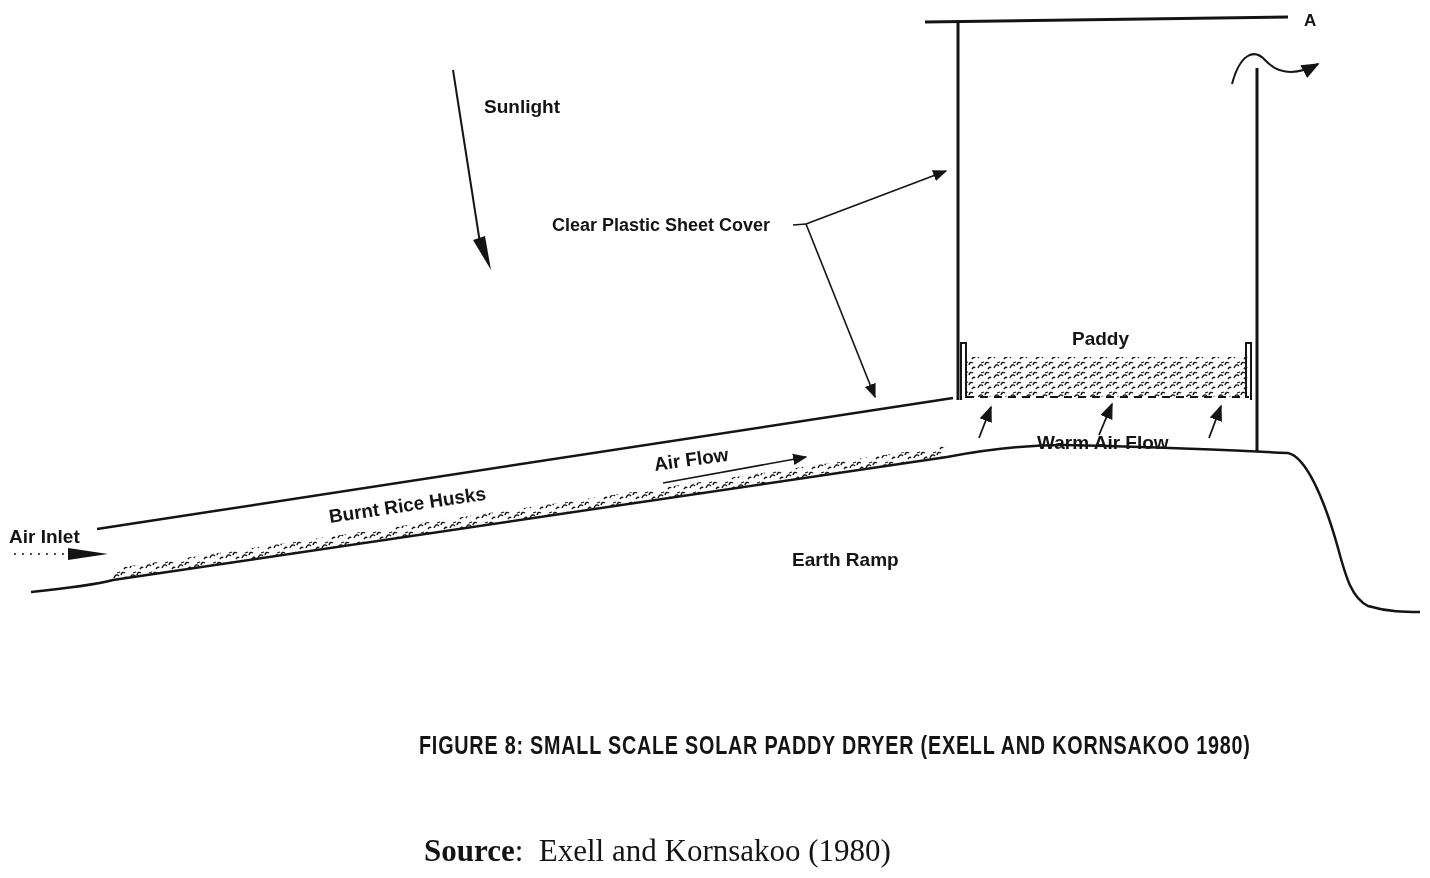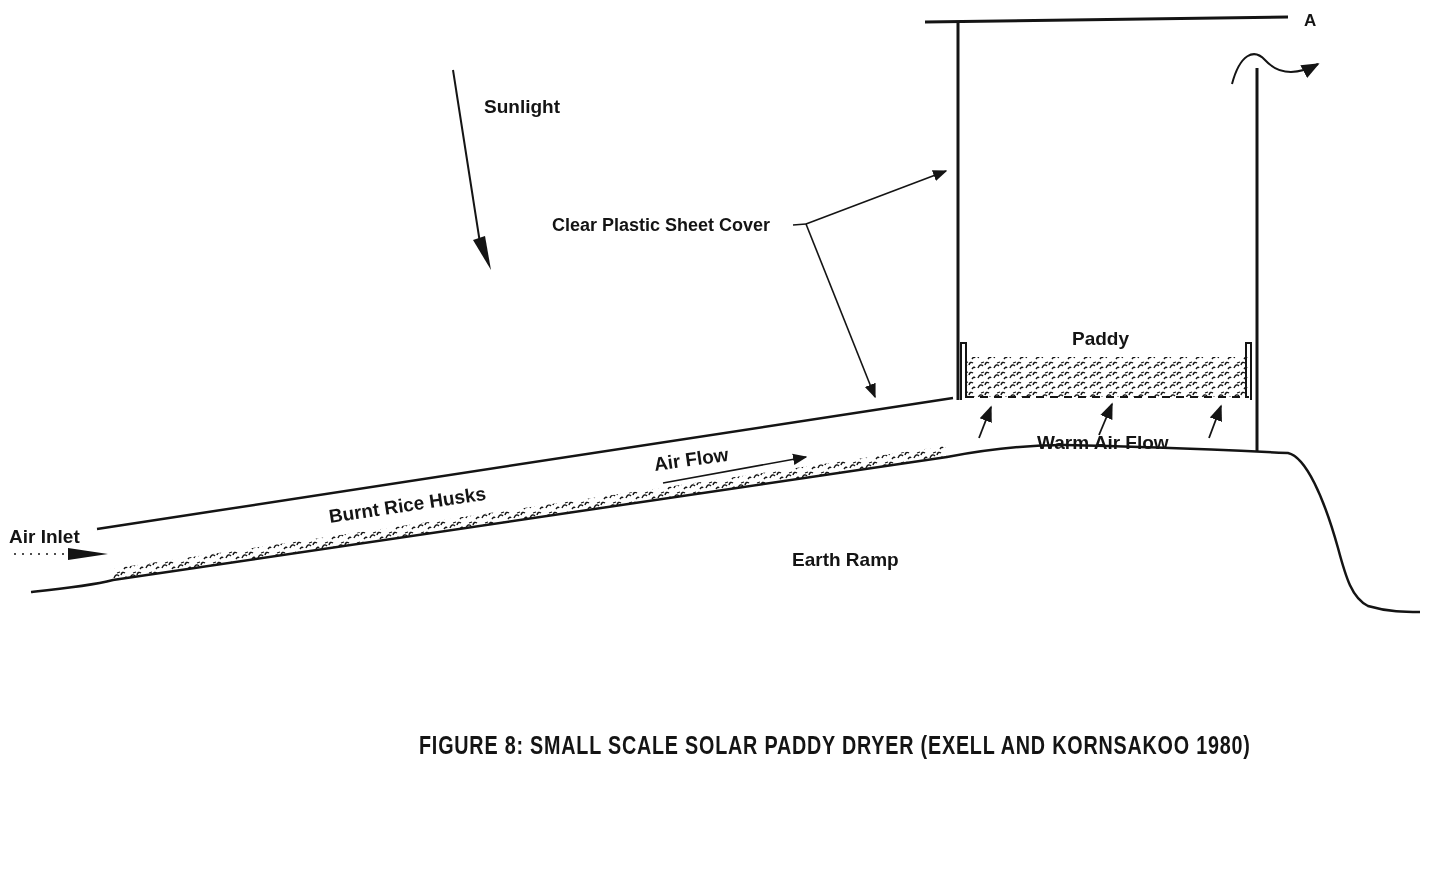--- a/index.html
+++ b/index.html
@@ -104,14 +104,15 @@
     <text x="1037" y="449" font-size="19">Warm Air Flow</text>
     <text x="655" y="471" font-size="19" transform="rotate(-8 655 471)">Air Flow</text>
     <text x="330" y="523" font-size="19" transform="rotate(-8.5 330 523)">Burnt Rice Husks</text>
     <text x="792" y="566" font-size="19">Earth Ramp</text>
     <text x="9" y="543" font-size="19">Air Inlet</text>
     <text x="1304" y="26" font-size="17">A</text>
   </svg>
 
   <div class="caption">FIGURE 8: SMALL SCALE SOLAR PADDY DRYER (EXELL AND KORNSAKOO 1980)</div>
 
+  <div class="source-line"><span class="src-label">Source</span><span>:  Exell and Kornsakoo (1980)</span></div>
 
 </div>
 
 </body></html>

